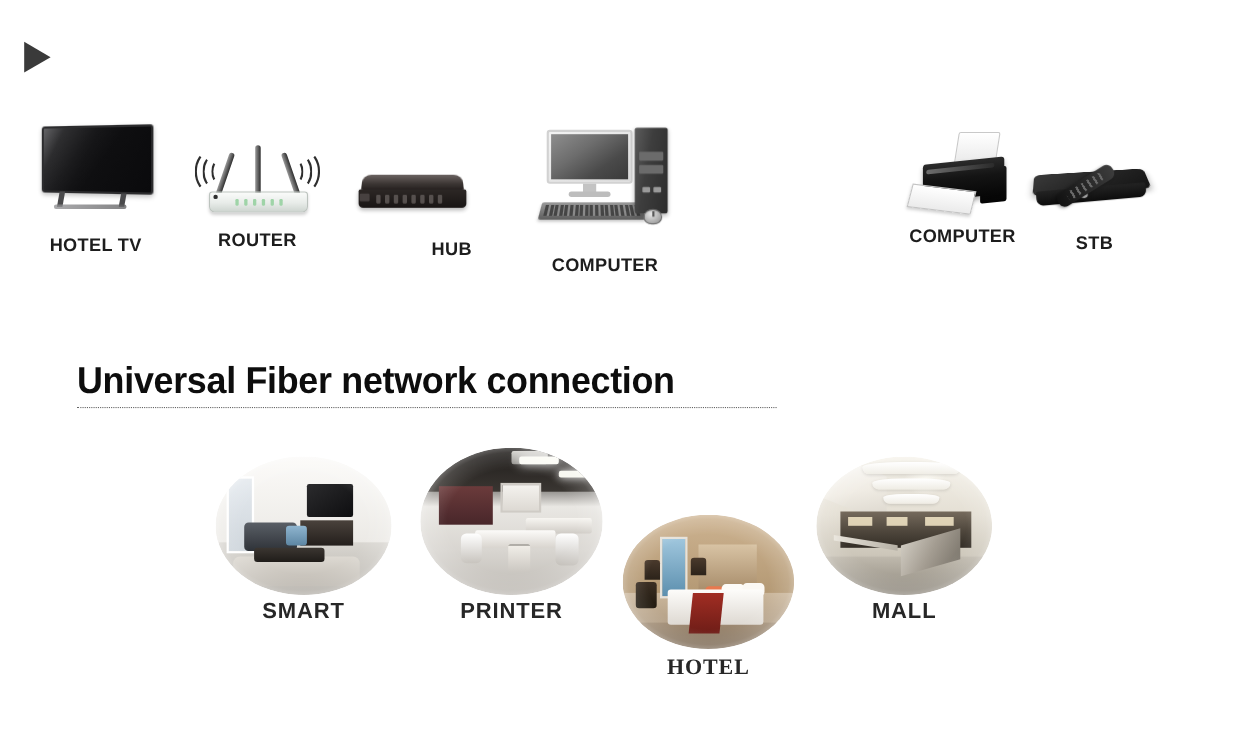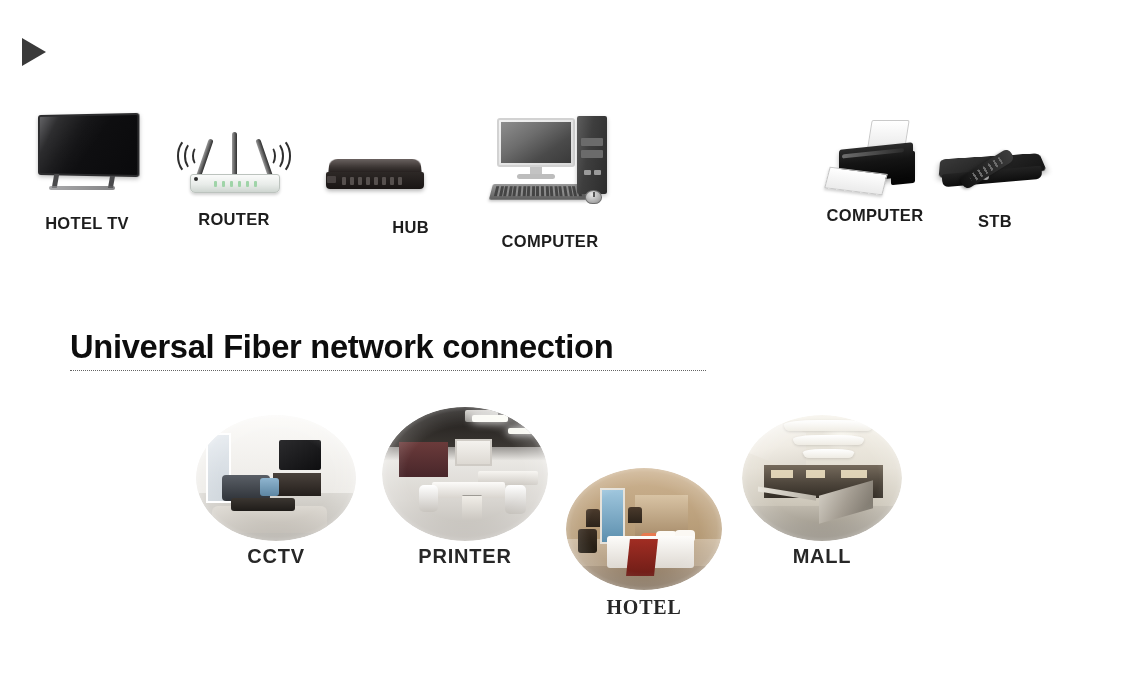--- a/index.html
+++ b/index.html
@@ -466,21 +466,21 @@
           <div class="sh-wall"></div>
           <div class="sh-door"></div>
           <div class="sh-tv"></div>
           <div class="sh-cab"></div>
           <div class="sh-rug"></div>
           <div class="sh-sofa"></div>
           <div class="sh-chair"></div>
           <div class="sh-table"></div>
         </div>
       </div>
-      <div class="vlabel" style="top:130px;">CCTV</div>
+      <div class="vlabel" style="top:130px;">SMART</div>
     </div>
 
     <div class="venue" style="left:382px; top:12px; width:166px;">
       <div class="oval" style="width:166px; height:134px;">
         <div class="scene-office">
           <div class="so-ceil"></div>
           <div class="so-ac"></div>
           <div class="so-light1"></div>
           <div class="so-light2"></div>
           <div class="so-wall"></div>

